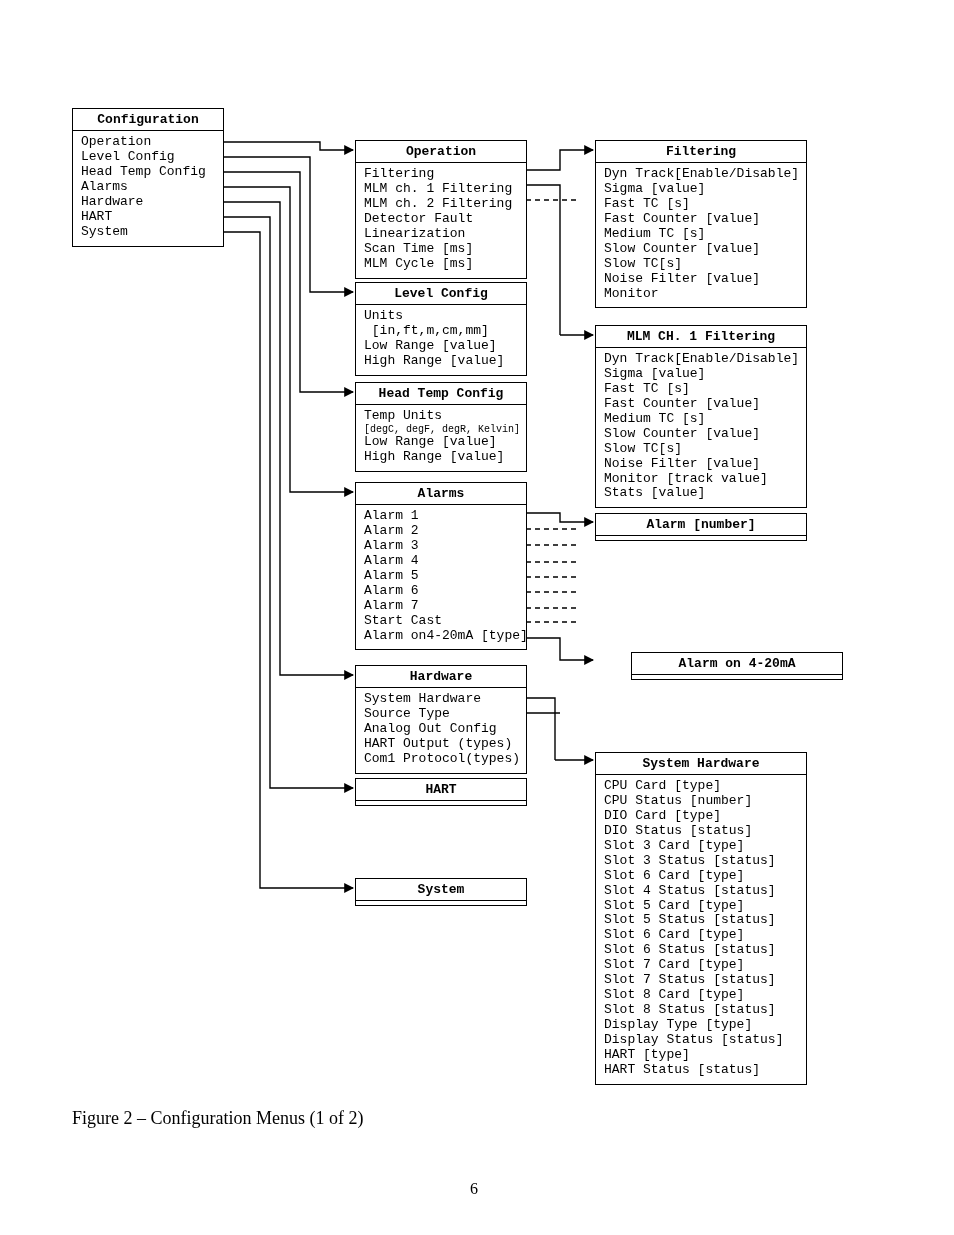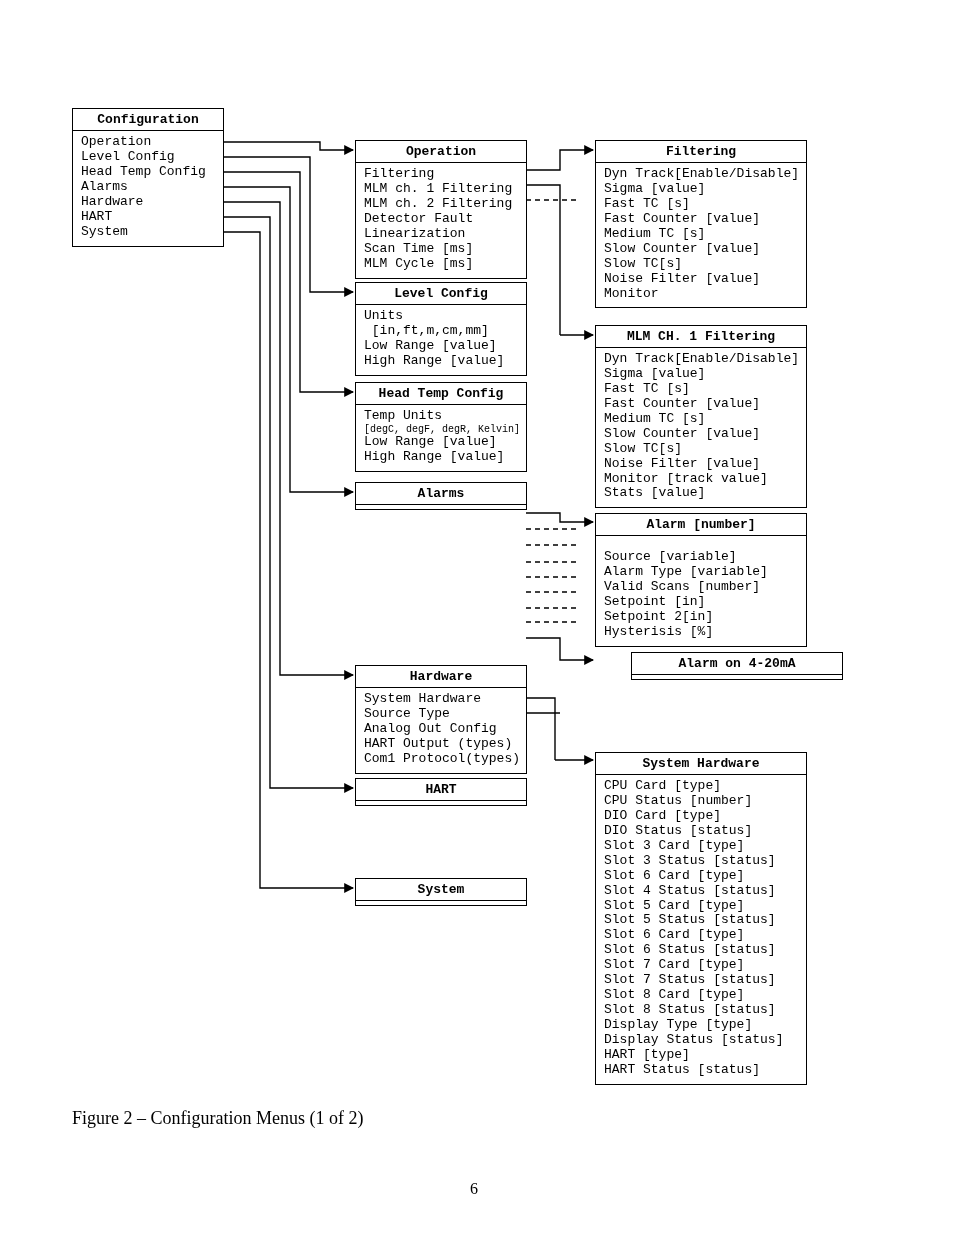--- a/index.html
+++ b/index.html
@@ -58,20 +58,31 @@
   <div class="body">
     <div class="line">Temp Units</div>
     <div class="line small">[degC, degF, degR, Kelvin]</div>
     <div class="line">Low Range [value]</div>
     <div class="line">High Range [value]</div>
   </div>
 </div>
 
 <div class="box" style="left:355px;top:482px;width:170px;">
   <div class="title">Alarms</div>
+  <div class="body">
+    <div class="line">Alarm 1</div>
+    <div class="line">Alarm 2</div>
+    <div class="line">Alarm 3</div>
+    <div class="line">Alarm 4</div>
+    <div class="line">Alarm 5</div>
+    <div class="line">Alarm 6</div>
+    <div class="line">Alarm 7</div>
+    <div class="line">Start Cast</div>
+    <div class="line"><span>Alarm on4-20mA [type]</span></div>
+  </div>
 </div>
 
 <div class="box" style="left:355px;top:665px;width:170px;">
   <div class="title">Hardware</div>
   <div class="body">
     <div class="line">System Hardware</div>
     <div class="line">Source Type</div>
     <div class="line">Analog Out Config</div>
     <div class="line">HART Output (types)</div>
     <div class="line">Com1 Protocol(types)</div>
@@ -112,29 +123,20 @@
     <div class="line">Slow Counter [value]</div>
     <div class="line">Slow TC[s]</div>
     <div class="line">Noise Filter [value]</div>
     <div class="line">Monitor [track value]</div>
     <div class="line">Stats [value]</div>
   </div>
 </div>
 
 <div class="box" style="left:595px;top:513px;width:210px;">
   <div class="title">Alarm [number]</div>
-  <div class="body">
-    <div style="height:10px"></div>
-    <div class="line">Source [variable]</div>
-    <div class="line">Alarm Type [variable]</div>
-    <div class="line">Valid Scans [number]</div>
-    <div class="line">Setpoint [in]</div>
-    <div class="line">Setpoint 2[in]</div>
-    <div class="line">Hysterisis [%]</div>
-  </div>
 </div>
 
 <div class="box" style="left:595px;top:652px;width:210px;margin-left:36px;">
   <div class="title">Alarm on 4-20mA</div>
 </div>
 
 <div class="box" style="left:595px;top:752px;width:210px;">
   <div class="title">System Hardware</div>
   <div class="body">
     <div class="line">CPU Card [type]</div>

